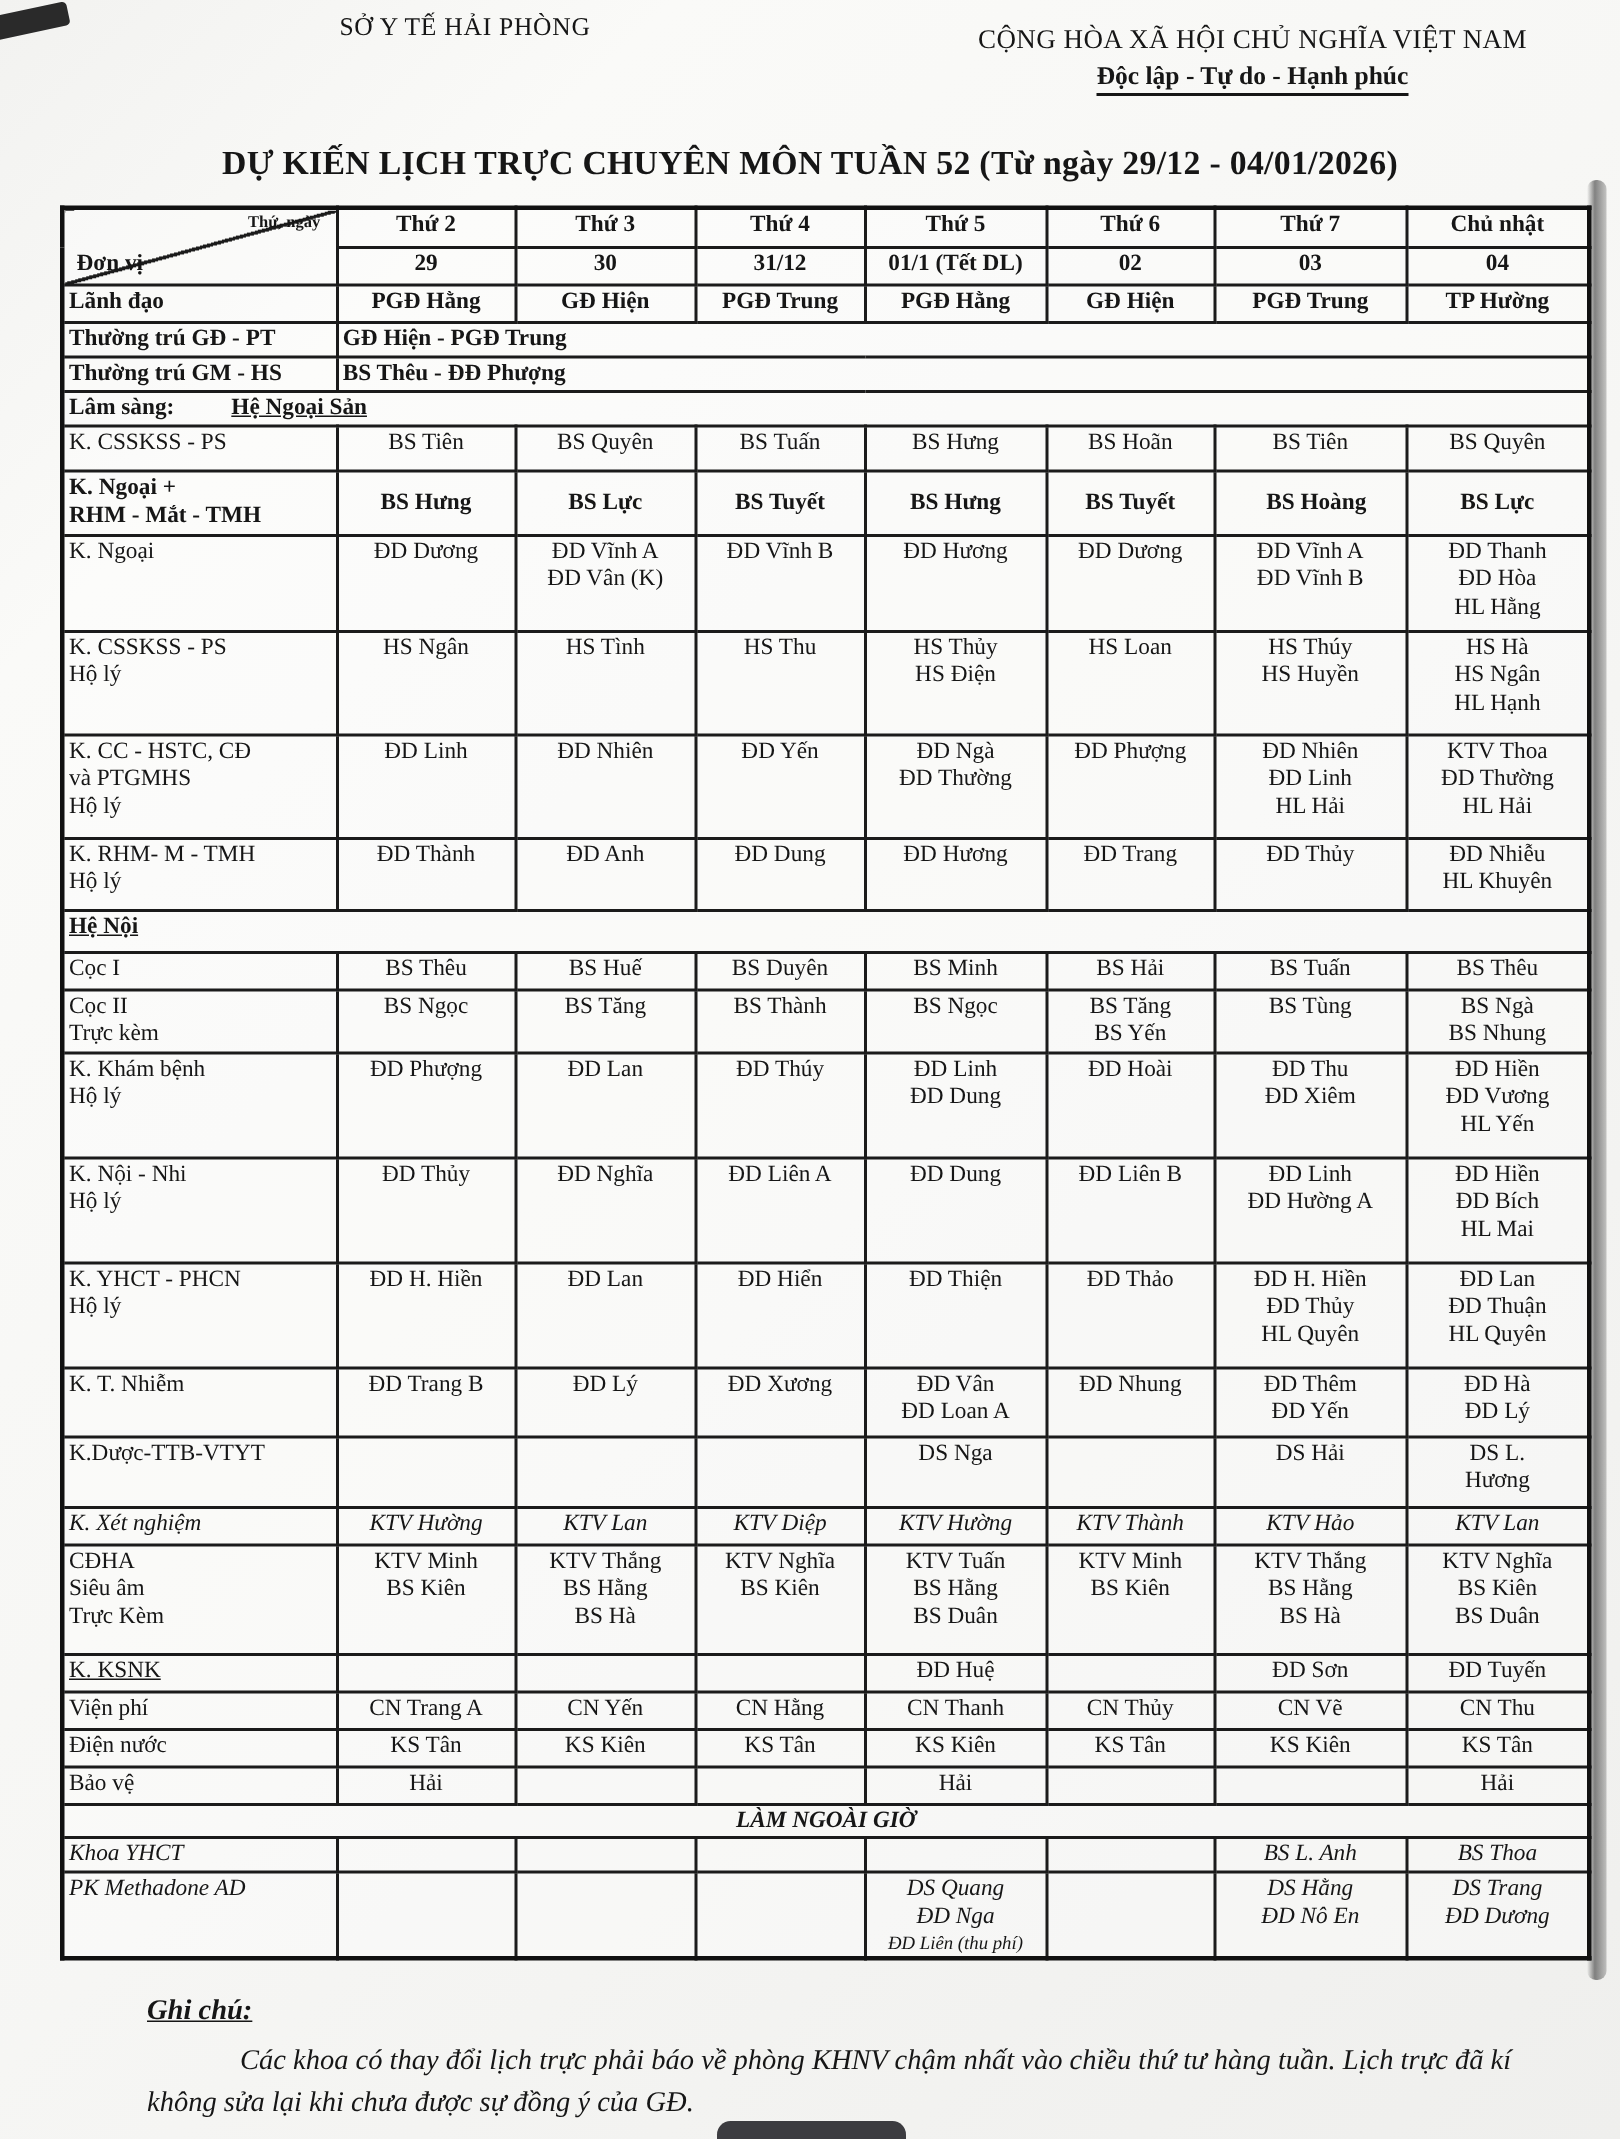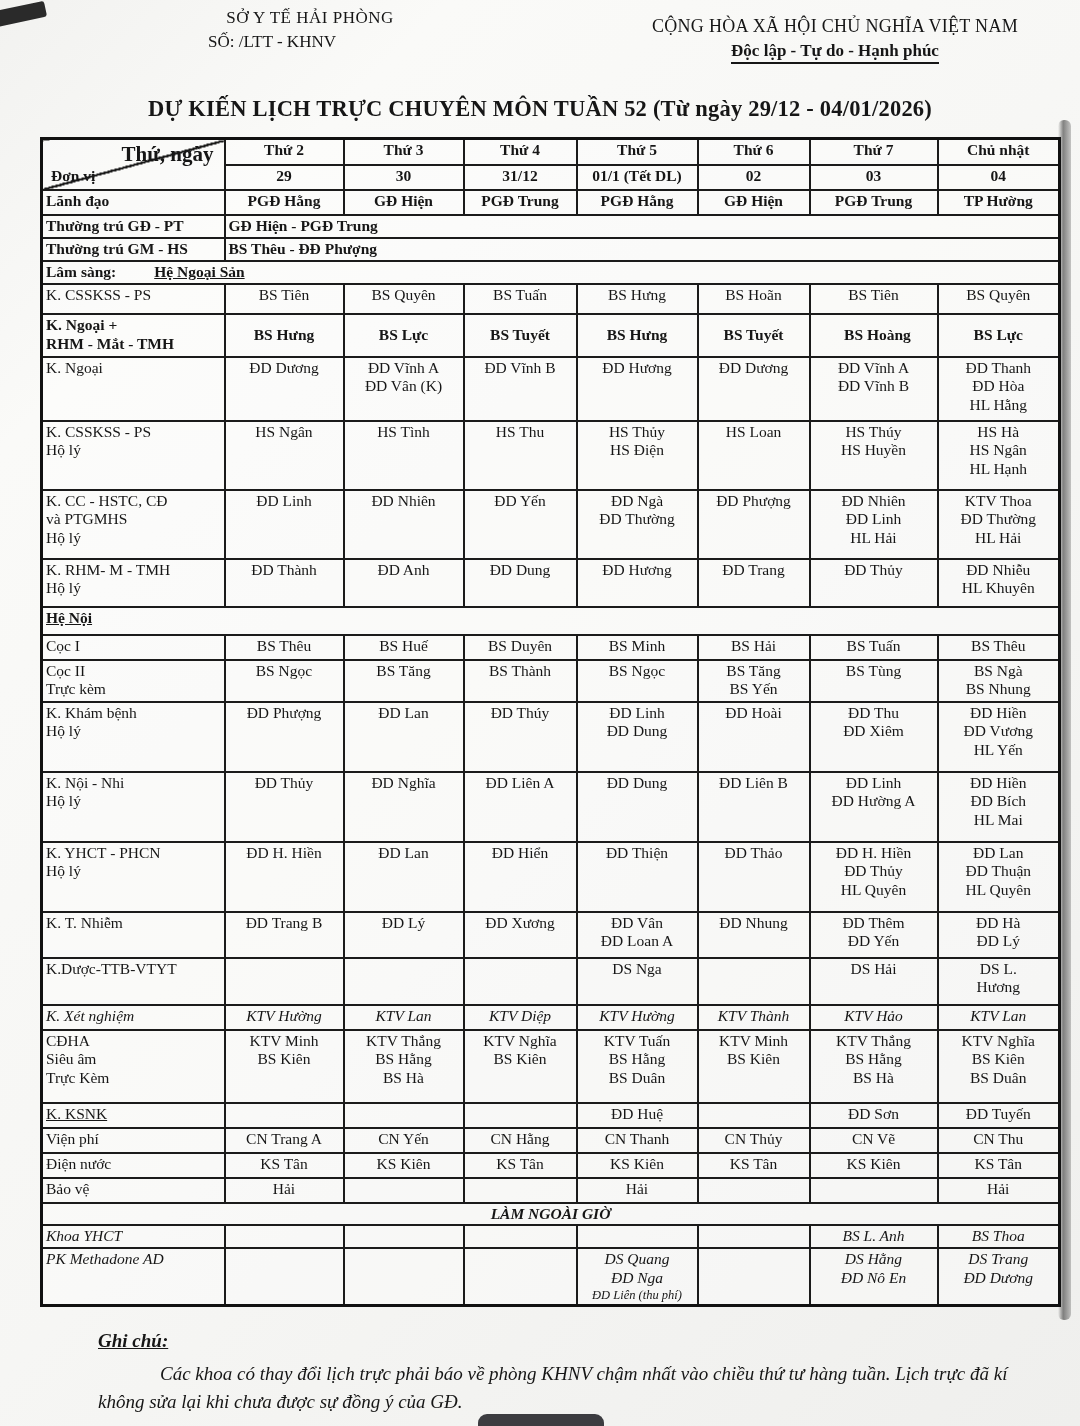--- a/index.html
+++ b/index.html
@@ -27,21 +27,21 @@
     border:3px solid #111;background:rgba(255,255,255,.35);}
   table.sched td{border:2px solid #1b1b1b;padding:1px 3px;vertical-align:top;font-size:15.5px;line-height:1.22;overflow:hidden;}
   td.lbl{text-align:left;padding-left:8px;font-size:16px;}
   td.cell{text-align:center;padding-top:3px;}
   .b{font-weight:bold;}
   .it{font-style:italic;}
   .u{text-decoration:underline;}
   .small-line{font-size:12.5px;}
   td.corner{position:relative;padding:0;
     background:linear-gradient(to bottom right,transparent calc(50% - 1.2px),#1b1b1b calc(50% - 1.2px),#1b1b1b calc(50% + 1.2px),transparent calc(50% + 1.2px));}
-  .corner-top{position:absolute;top:2px;right:10px;font-weight:bold;font-size:21px;}
+  .corner-top{position:absolute;top:2px;right:10px;font-weight:bold;font-size:11px;}
   .corner-bot{position:absolute;bottom:3px;left:8px;font-weight:bold;font-size:15.5px;}
   td.dayname,td.daydate{text-align:center;font-weight:bold;vertical-align:middle;padding-top:2px;}
   td.section-cell{font-weight:bold;padding-left:8px;}
   td.section-cell .sec-val{text-decoration:underline;margin-left:38px;}
   td.hsection-cell{font-weight:bold;padding-left:110px;}
   td.hsection-cell span{text-decoration:underline;}
   td.csection-cell{text-align:center;font-weight:bold;font-style:italic;font-size:16.5px;}
   td.span-val{font-weight:bold;text-align:left;padding-left:10px;}
   .lblwrap{display:flex;flex-direction:column;justify-content:space-between;height:100%;}
 
@@ -51,21 +51,20 @@
 </style>
 </head>
 <body>
 
 <div class="artifact-topleft"></div>
 <div class="edge-shadow"></div>
 
 <div class="hdr">
   <div class="org">
     <div class="l1">SỞ Y TẾ HẢI PHÒNG</div>
-    <div class="l3">SỐ:      /LTT - KHNV</div>
   </div>
   <div class="nat">
     <div class="l1">CỘNG HÒA XÃ HỘI CHỦ NGHĨA VIỆT NAM</div>
     <div><span class="l2">Độc lập - Tự do - Hạnh phúc</span></div>
   </div>
 </div>
 
 <div class="title">DỰ KIẾN LỊCH TRỰC CHUYÊN MÔN TUẦN 52 (Từ ngày 29/12 - 04/01/2026)</div>
 
 <table class="sched">

